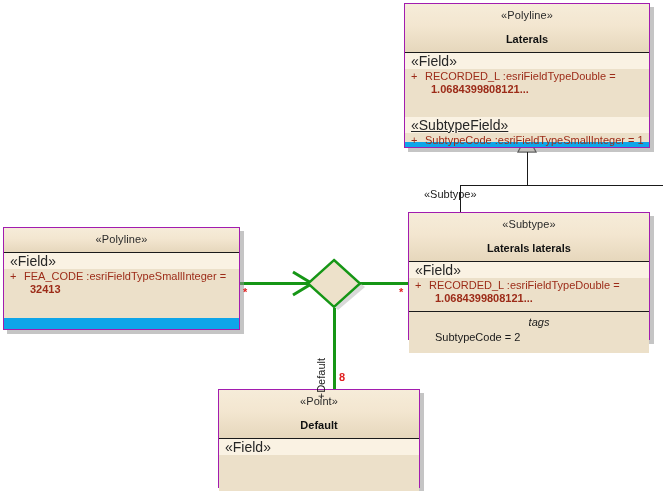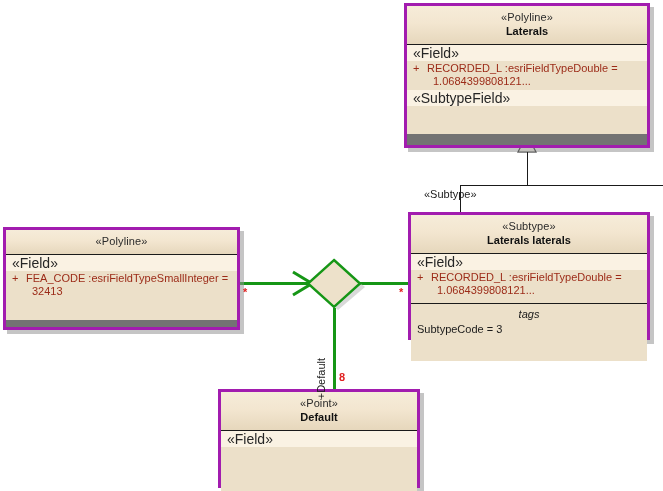--- a/index.html
+++ b/index.html
@@ -13,22 +13,22 @@
     overflow:hidden;
     position:relative;
     -webkit-font-smoothing:antialiased;
   }
   #canvas{position:absolute;left:0;top:0;width:663px;height:491px;}
 
   
   .node{
     position:absolute;
     box-sizing:border-box;
-    border:3px solid #a21caf;
-    background:#737373;
+    border:1px solid #a21caf;
+    background:#0ea5e9;
     box-shadow:4px 4px 0 0 rgba(150,150,150,0.55);
     z-index:5;
   }
   .node .hdr{
     box-sizing:border-box;
     border-bottom:1px solid #1a1a1a;
     background:linear-gradient(to bottom,#f6ecd9 0%,#f3e6d0 45%,#e6d7bc 100%);
     text-align:center;
     padding:5px 4px 6px 4px;
     line-height:13px;
@@ -37,21 +37,21 @@
     display:block;
     font-size:11px;
     color:#2a2a2a;
     letter-spacing:0.1px;
   }
   .node .hdr .nm{
     display:block;
     font-size:11px;
     font-weight:bold;
     color:#111;
-    margin-top:1px;
+    margin-top:11px;
   }
   .compart{
     box-sizing:border-box;
     background:#ece0c9;
     padding:0 0 4px 0;
     position:relative;
   }
   .compart + .compart{border-top:1px solid #1a1a1a;}
   .groupbar{
     box-sizing:border-box;
@@ -63,21 +63,21 @@
     margin-bottom:1px;
   }
   .attr{
     color:#9c2b18;
     font-size:11px;
     line-height:13px;
     padding:0 4px 0 6px;
     white-space:nowrap;
   }
   .attr .vis{display:inline-block;width:14px;color:#9c2b18;}
-  .attr .cont{display:block;padding-left:20px;}
+  .attr .cont{display:block;padding-left:20px;font-weight:bold;}
   .tagstitle{
     text-align:center;
     font-style:italic;
     font-size:11px;
     color:#1a1a1a;
     padding:4px 0 2px 0;
     line-height:13px;
   }
   .tagline{
     font-size:11px;
@@ -139,39 +139,42 @@
     <div class="hdr">
       <span class="stereo">«Polyline»</span>
       <span class="nm">Laterals</span>
     </div>
     <div class="compart" style="height:89px;">
       <div class="groupbar">«Field»</div>
       <div class="attr">
         <span class="vis">+</span><span>RECORDED_L  :esriFieldTypeDouble =</span>
         <span class="cont">1.0684399808121...</span>
       </div>
-      <div class="groupbar" style="margin-top:2px;">«SubtypeField»</div>
+      <div class="groupbar" style="margin-top:21px;text-decoration:underline;">«SubtypeField»</div>
+      <div class="attr">
+        <span class="vis">+</span><span>SubtypeCode  :esriFieldTypeSmallInteger = 1</span>
+      </div>
     </div>
   </div>
 
   <div class="node" style="left:408px;top:212px;width:242px;height:128px;">
     <div class="hdr">
       <span class="stereo">«Subtype»</span>
       <span class="nm">Laterals laterals</span>
     </div>
     <div class="compart" style="height:49px;">
       <div class="groupbar">«Field»</div>
       <div class="attr">
         <span class="vis">+</span><span>RECORDED_L  :esriFieldTypeDouble =</span>
         <span class="cont">1.0684399808121...</span>
       </div>
     </div>
-    <div class="compart" style="height:58px;">
+    <div class="compart" style="height:42px;padding-left:20px;">
       <div class="tagstitle">tags</div>
-      <div class="tagline">SubtypeCode = 3</div>
+      <div class="tagline">SubtypeCode = 2</div>
     </div>
   </div>
 
   <div class="node" style="left:3px;top:227px;width:237px;height:103px;">
     <div class="hdr">
       <span class="stereo">«Polyline»</span>
     </div>
     <div class="compart" style="height:65px;">
       <div class="groupbar">«Field»</div>
       <div class="attr">

